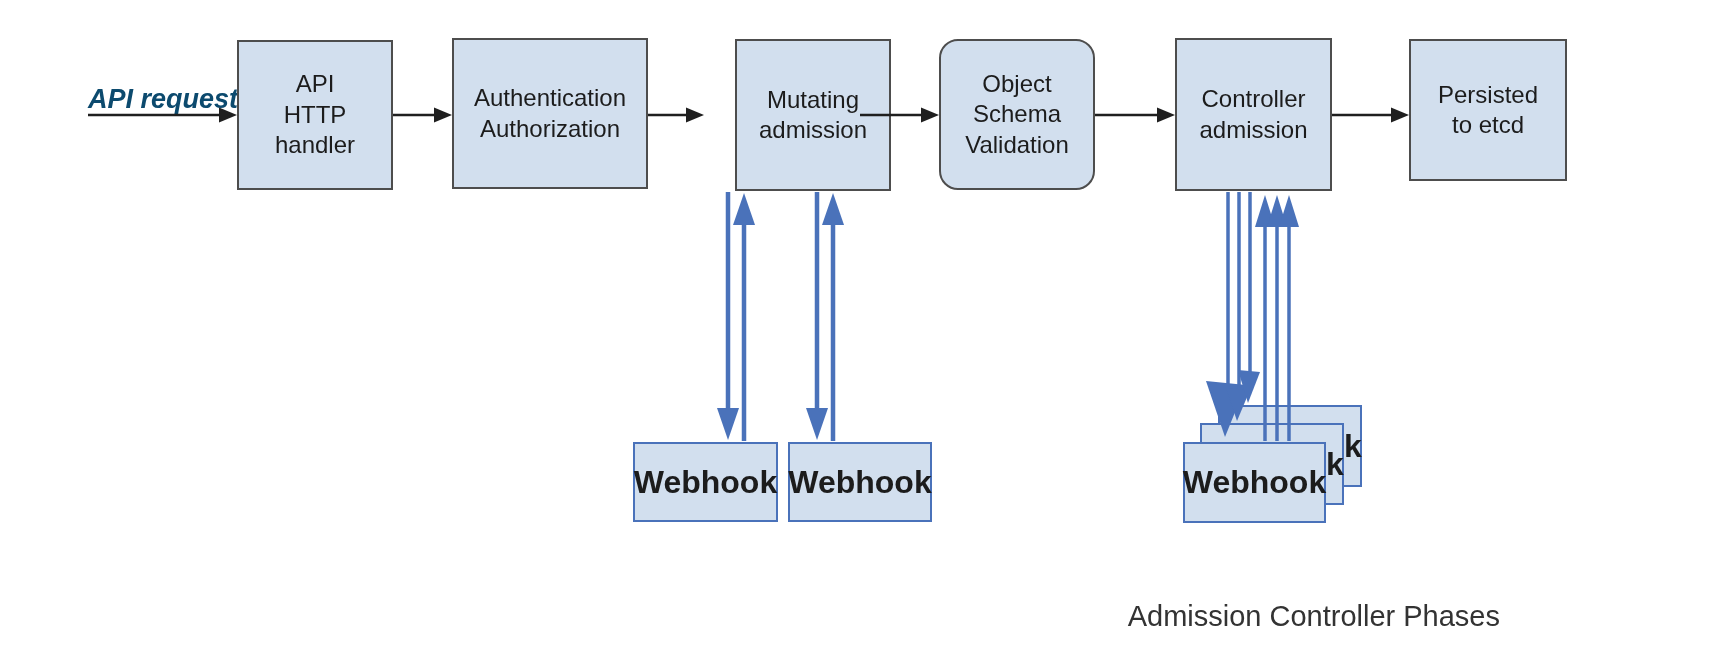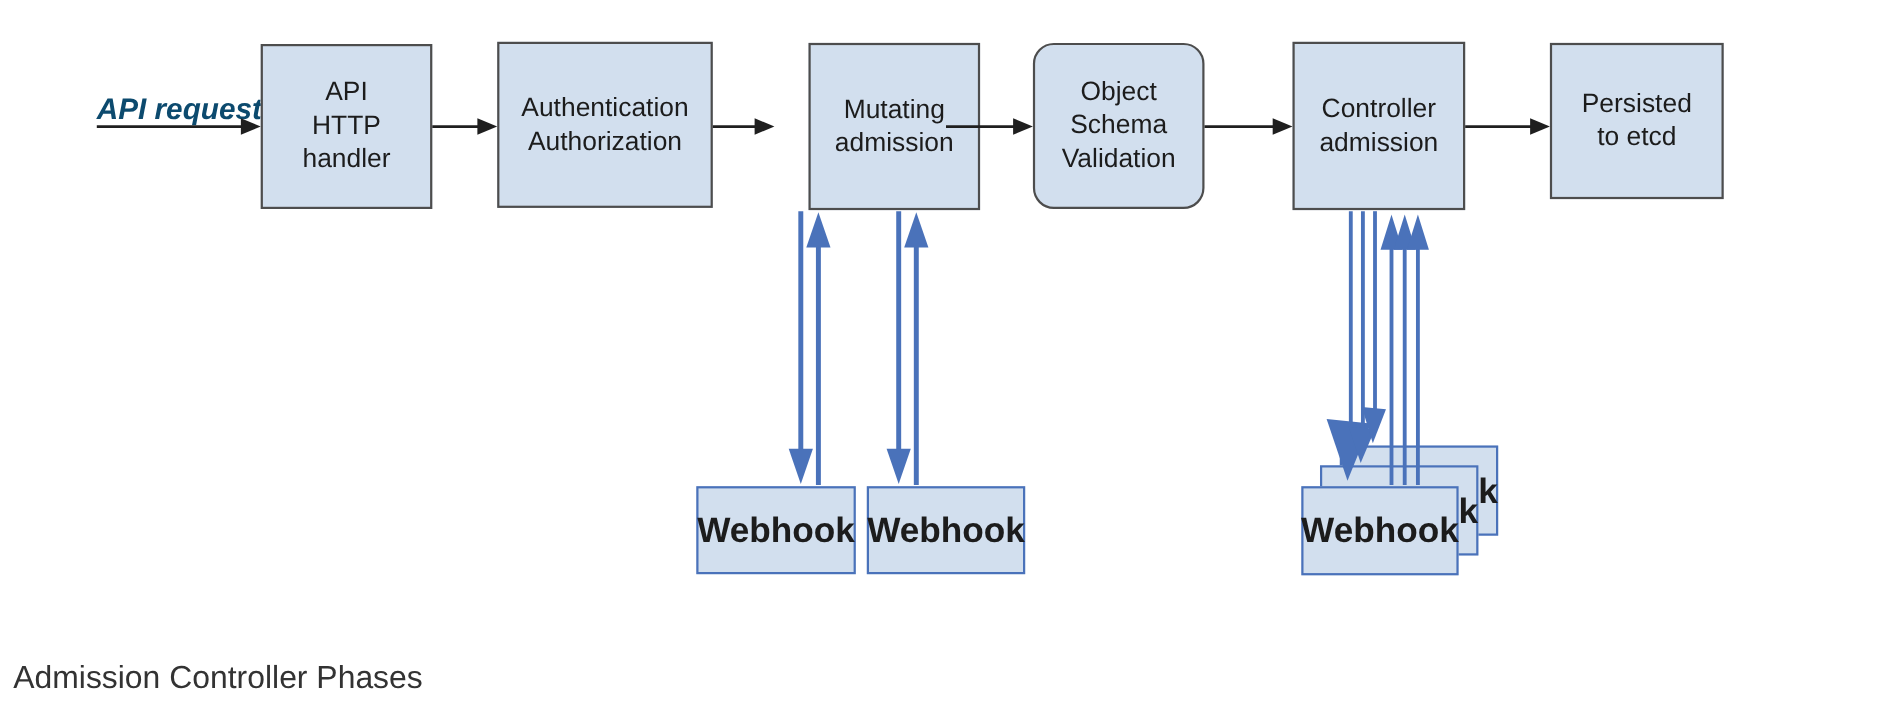--- a/index.html
+++ b/index.html
@@ -51,22 +51,22 @@
   .wh-b{left:788px;top:442px;width:144px;height:80px;z-index:1;}
   .stack-back{left:1218px;top:405px;width:144px;height:82px;z-index:1;}
   .stack-mid{left:1200px;top:423px;width:144px;height:82px;z-index:2;}
   .stack-front{left:1183px;top:442px;width:143px;height:81px;z-index:3;}
   #api-request-label{
     position:absolute;left:88px;top:84px;width:150px;
     font-size:27px;font-weight:600;color:#0c4a6e;
     z-index:1;white-space:nowrap;font-style:italic;
   }
   #caption{
-    position:absolute;left:12px;top:600px;width:1500px;
-    text-align:left;
+    position:absolute;left:0;top:600px;width:1500px;
+    text-align:right;
     font-size:29px;color:var(--caption-color);
     z-index:1;
   }
   svg.overlay{
     position:absolute;left:0;top:0;z-index:4;
     pointer-events:none;
   }
   .flow-line{stroke:var(--arrow-black);stroke-width:2.5;fill:none;}
   .flow-head{fill:var(--arrow-black);stroke:none;}
   .blue-line{stroke:var(--arrow-blue);stroke-width:4.5;fill:none;}

